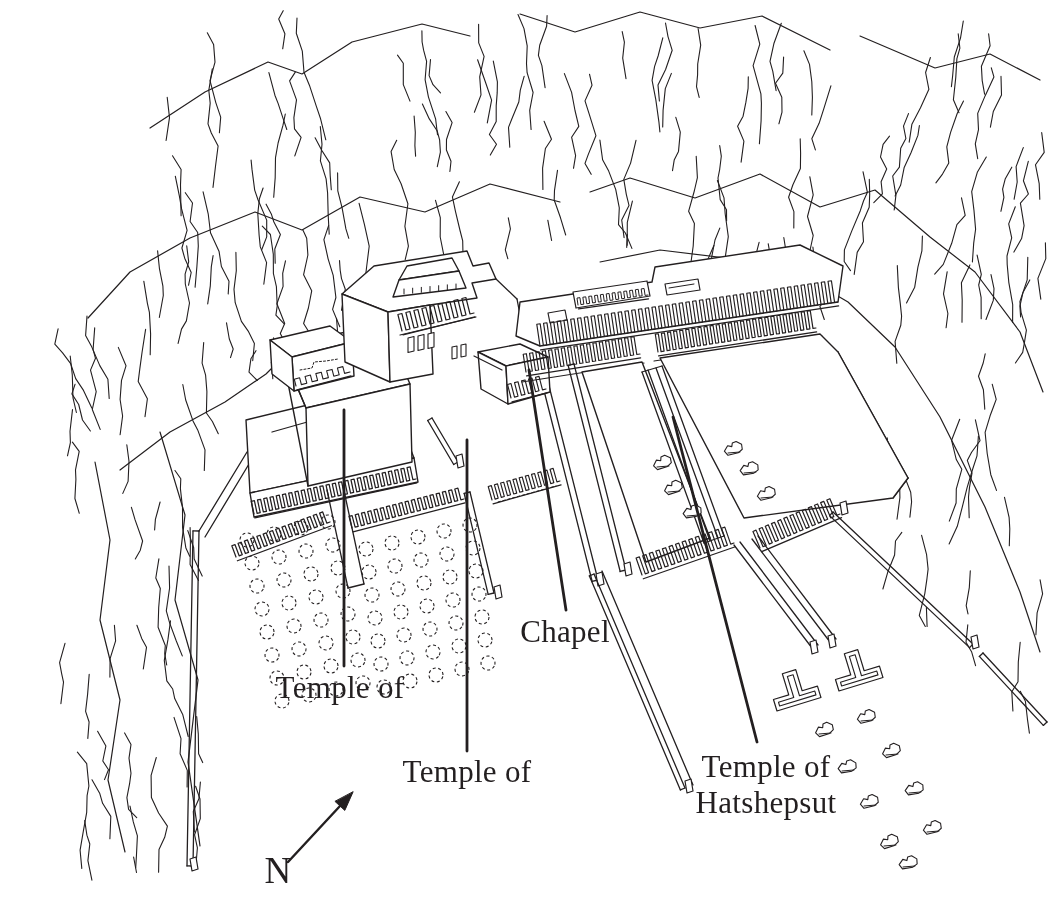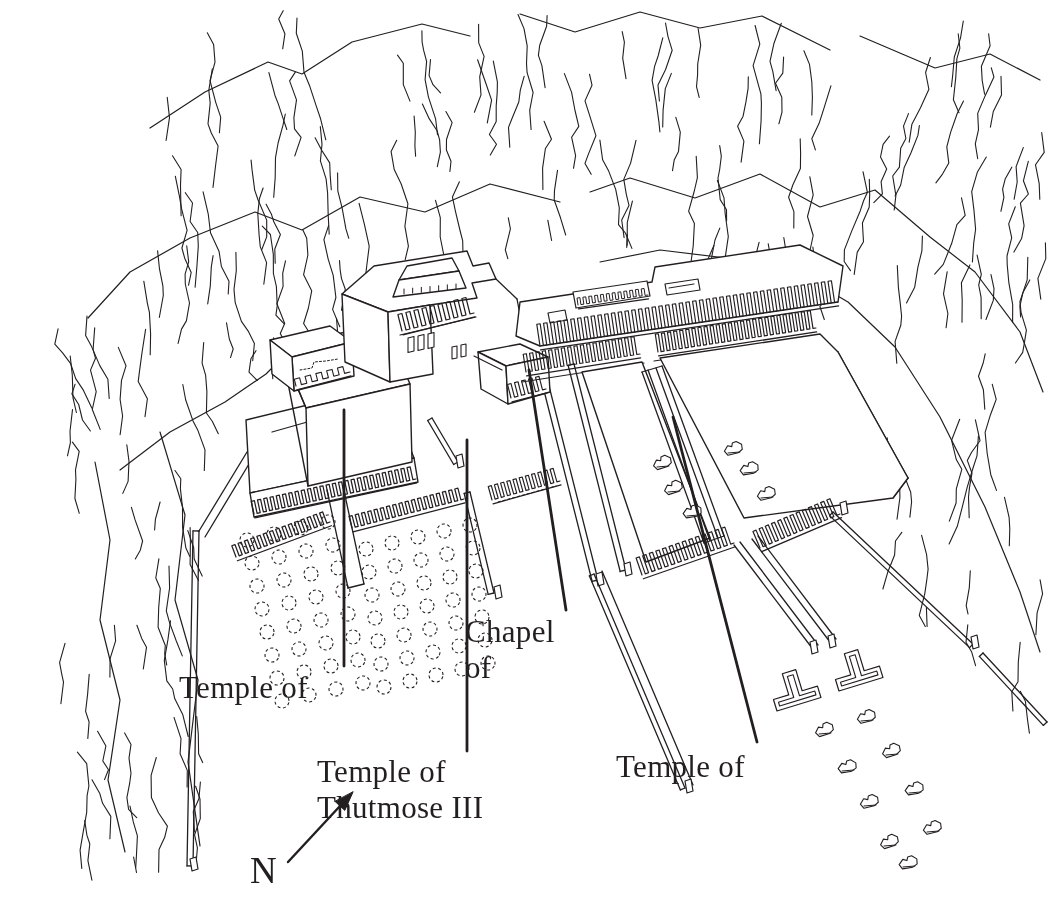--- a/index.html
+++ b/index.html
@@ -1,19 +1,19 @@
 <!DOCTYPE html>
 <html><head>
 <meta charset="utf-8">
 <style>
   html,body{margin:0;padding:0;background:#fff;}
   .fig{position:relative;width:1050px;height:905px;background:#ffffff;overflow:hidden;
        font-family:"Liberation Serif",serif;}
   .fig svg{position:absolute;left:0;top:0;}
-  .lbl{position:absolute;color:#231f20;
+  .lbl{position:absolute;text-align:center;color:#231f20;
        font-family:"Liberation Serif",serif;font-size:31px;line-height:36px;
        letter-spacing:0.3px;white-space:nowrap;}
   .lbl span{display:block;}
   .lbl-n{font-size:37px;line-height:37px;}
 </style>
 </head>
 <body>
 
 <div class="fig">
 
@@ -466,26 +466,25 @@
         <path d="M353,792L344.8,810.4L335.2,801.6Z" stroke="#231f20" stroke-width="1" fill="#231f20" stroke-linejoin="round" stroke-linecap="round"></path>
       </g>
   </svg>
 
   <div class="lbl" style="left:179px;top:670px;width:322px;">
     <span>Temple of</span>
   </div>
 
   <div class="lbl" style="left:317px;top:754px;width:300px;">
     <span>Temple of</span>
-    <span>Thutmose III</span>
   </div>
 
   <div class="lbl" style="left:465px;top:614px;width:200px;">
     <span>Chapel</span>
-    <span>of</span>
   </div>
 
   <div class="lbl" style="left:616px;top:749px;width:300px;">
     <span>Temple of</span>
+    <span>Hatshepsut</span>
   </div>
 
   <div class="lbl lbl-n" style="left:250px;top:852px;width:56px;">N</div>
 </div>
 
 </body></html>

